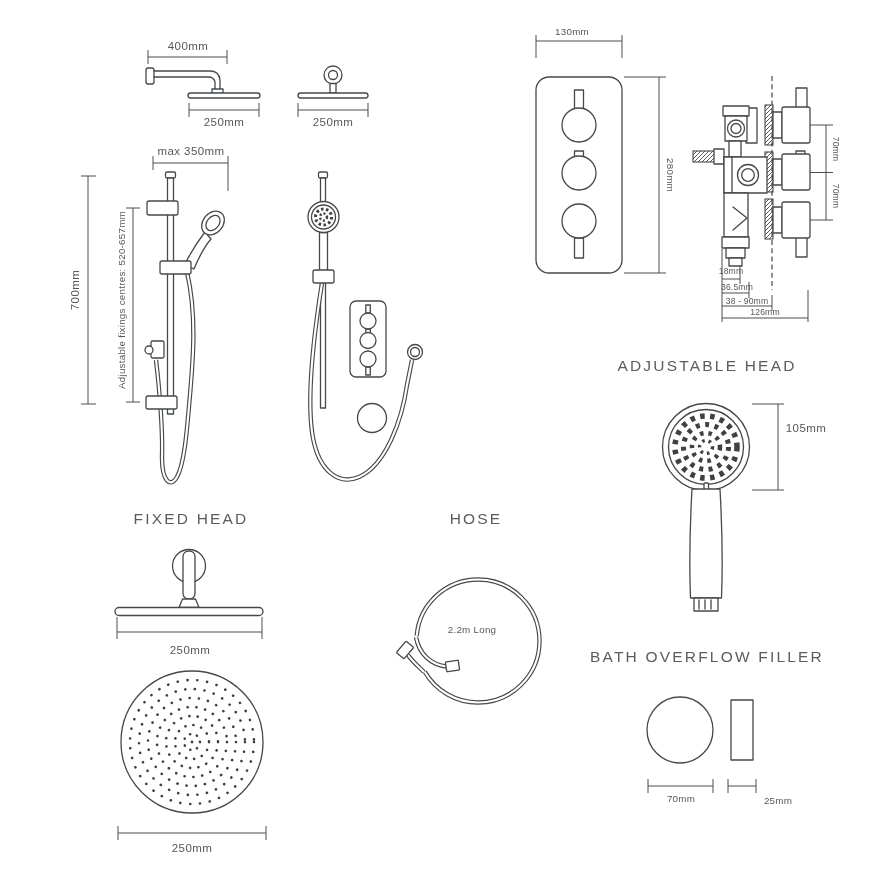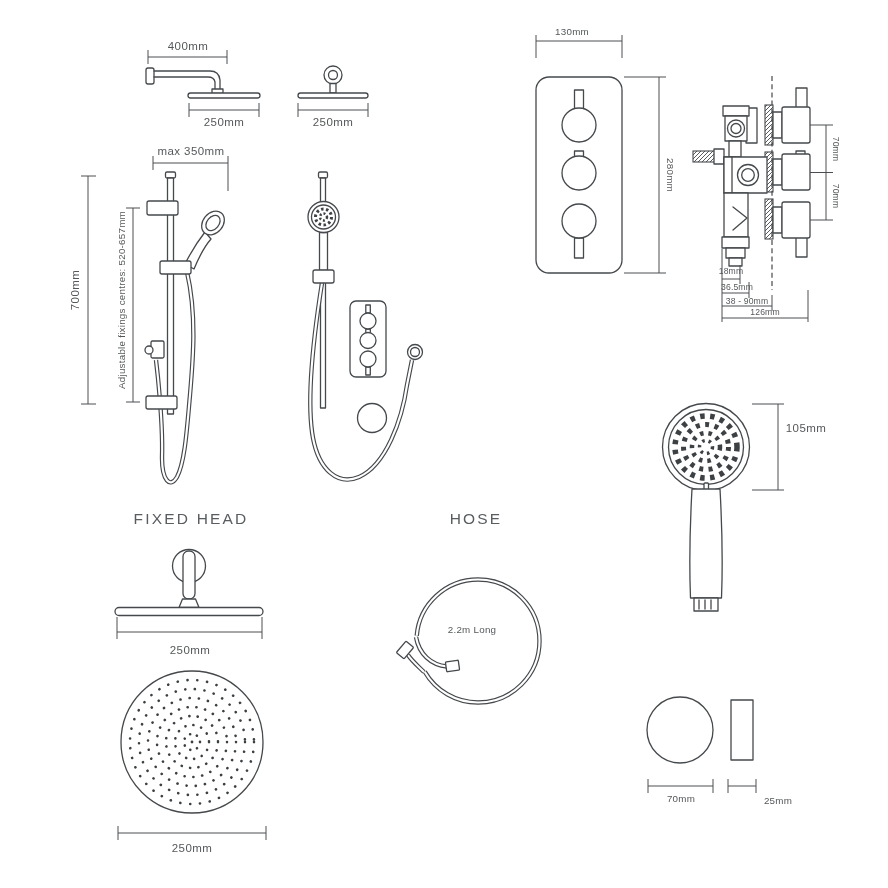--- a/index.html
+++ b/index.html
@@ -198,22 +198,24 @@
 <div class="lbl t-dim rotccw" style="left:75px;top:290px">700mm</div>
 <div class="lbl t-dim-s rotccw" style="left:121px;top:300px">Adjustable fixings centres: 520-657mm</div>
 <div class="lbl t-dim-s" style="left:572px;top:31px">130mm</div>
 <div class="lbl t-dim-s rotcw" style="left:670px;top:175px">280mm</div>
 <div class="lbl t-dim-xs rotcw" style="left:836px;top:149px">70mm</div>
 <div class="lbl t-dim-xs rotcw" style="left:836px;top:196px">70mm</div>
 <div class="lbl t-dim-xs" style="left:731px;top:271px">18mm</div>
 <div class="lbl t-dim-xs" style="left:737px;top:287px">36.5mm</div>
 <div class="lbl t-dim-xs" style="left:747px;top:300.5px">38 - 90mm</div>
 <div class="lbl t-dim-xs" style="left:765px;top:312px">126mm</div>
+<div class="lbl t-title" style="left:707px;top:366px">ADJUSTABLE HEAD</div>
 <div class="lbl t-dim" style="left:806px;top:428px">105mm</div>
 <div class="lbl t-title" style="left:191px;top:519px">FIXED HEAD</div>
 <div class="lbl t-dim" style="left:190px;top:650px">250mm</div>
 <div class="lbl t-dim" style="left:192px;top:848px">250mm</div>
 <div class="lbl t-title" style="left:476px;top:519px">HOSE</div>
 <div class="lbl t-dim-s" style="left:472px;top:629px">2.2m Long</div>
+<div class="lbl t-title" style="left:707px;top:657px">BATH OVERFLOW FILLER</div>
 <div class="lbl t-dim-s" style="left:681px;top:798px">70mm</div>
 <div class="lbl t-dim-s" style="left:778px;top:800px">25mm</div>
 
 </div>
 
 </body></html>

